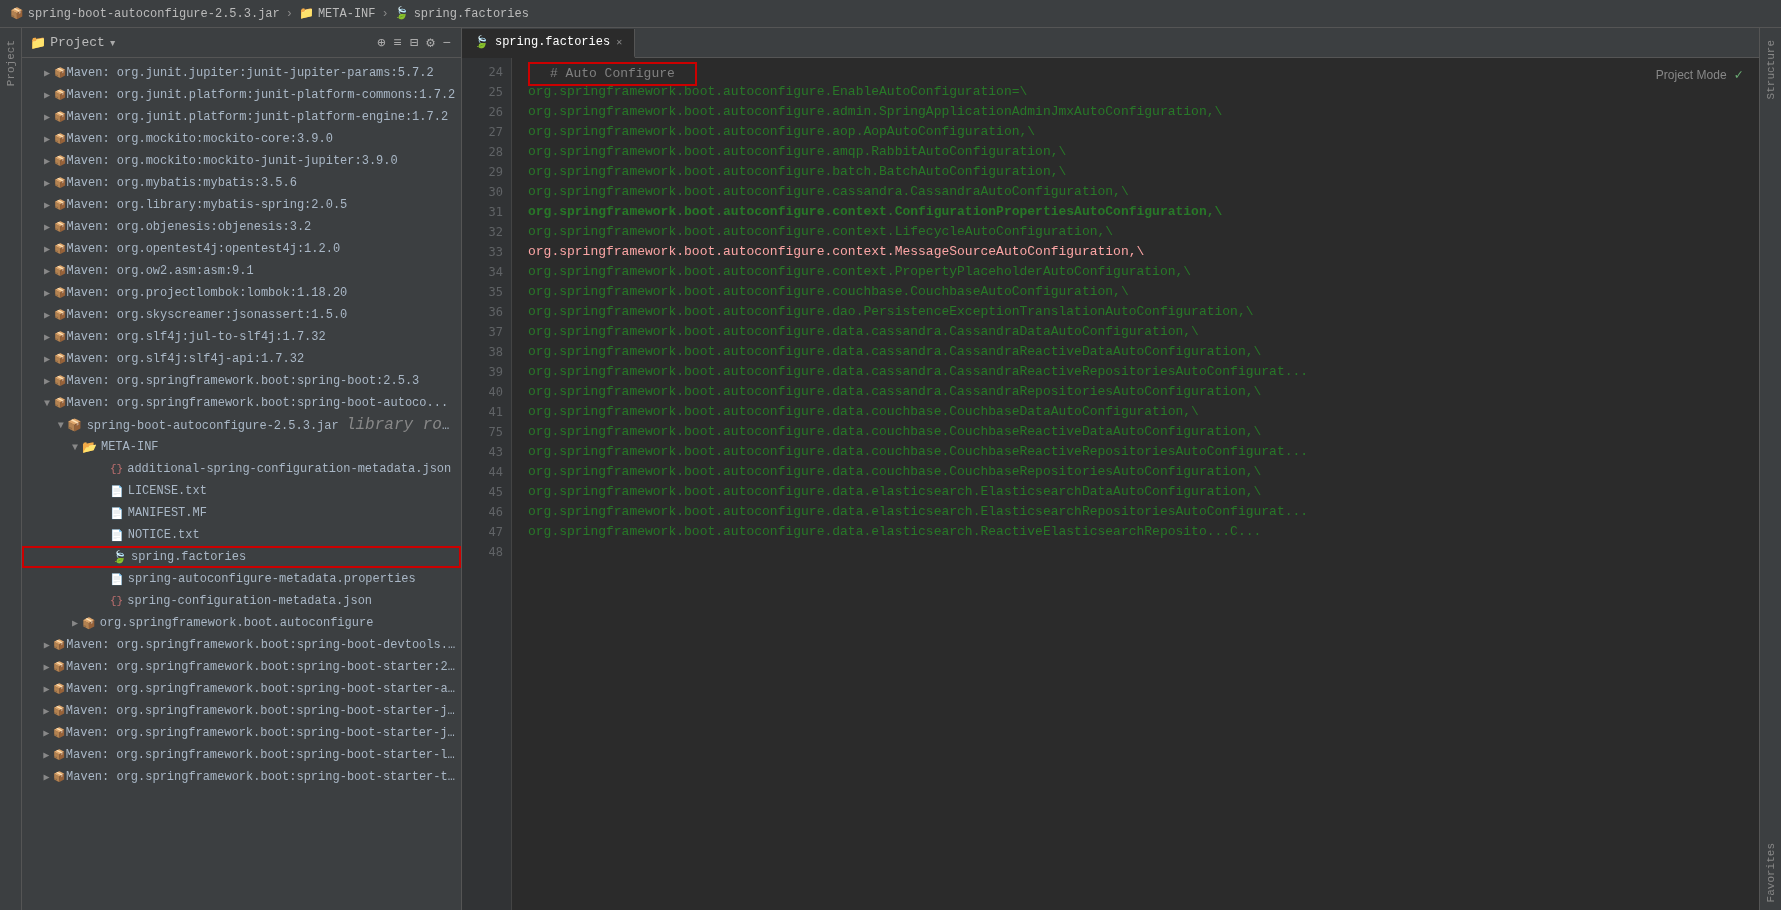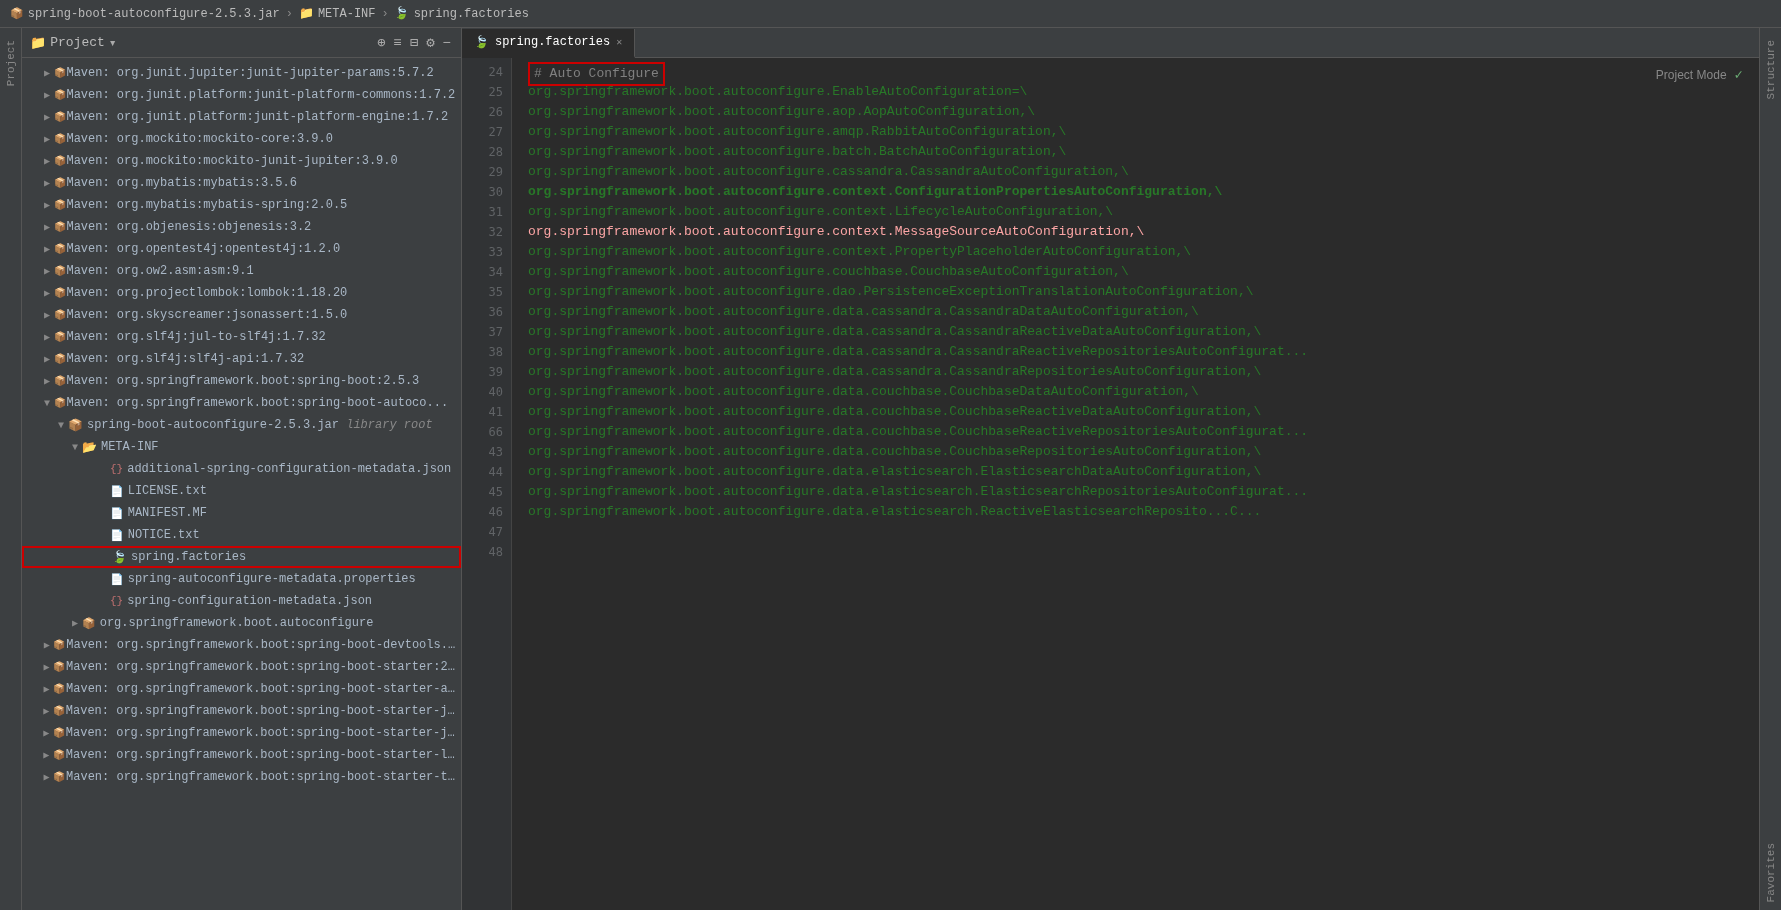--- a/index.html
+++ b/index.html
@@ -196,21 +196,21 @@
       line-height: 20px;
       white-space: nowrap;
       font-size: 13px;
       font-family: 'Consolas', 'Courier New', monospace;
     }
 
     
     .line-24-highlight {
       display: inline-block;
       border: 2px solid #cc0000;
-      padding: 0 4px;
+      padding: 0 20px;
       color: #808080;
     }
     .reader-check { color: #6aab73; font-size: 14px; }
 
     .editor-wrapper {
       position: relative;
       display: flex;
       flex: 1;
       overflow: hidden;
     }
@@ -301,21 +301,21 @@
       <div class="tree-item">
         <span class="indent" style="width:14px"></span>
         <span class="arrow">▶</span>
         <span class="maven-icon">📦</span>
         <span class="label">Maven: org.mybatis:mybatis:3.5.6</span>
       </div>
       <div class="tree-item">
         <span class="indent" style="width:14px"></span>
         <span class="arrow">▶</span>
         <span class="maven-icon">📦</span>
-        <span class="label">Maven: org.mybatis:mybatis-spring:2.0.5</span>
+        <span class="label">Maven: org.library:mybatis-spring:2.0.5</span>
       </div>
       <div class="tree-item">
         <span class="indent" style="width:14px"></span>
         <span class="arrow">▶</span>
         <span class="maven-icon">📦</span>
         <span class="label">Maven: org.objenesis:objenesis:3.2</span>
       </div>
       <div class="tree-item">
         <span class="indent" style="width:14px"></span>
         <span class="arrow">▶</span>
@@ -363,21 +363,21 @@
         <span class="indent" style="width:14px"></span>
         <span class="arrow">▼</span>
         <span class="maven-icon">📦</span>
         <span class="label">Maven: org.springframework.boot:spring-boot-autoco...</span>
       </div>
 
       <div class="tree-item">
         <span class="indent" style="width:28px"></span>
         <span class="arrow">▼</span>
         <span style="color:#6aab73; margin-right:4px;">📦</span>
-        <span class="label">spring-boot-autoconfigure-2.5.3.jar  <span style="color:#888; font-style:italic; font-size:12px;">library root</span></span>
+        <span class="label">spring-boot-autoconfigure-2.5.3.jar  <span style="color:#888; font-style:italic; font-size:16px;">library root</span></span>
       </div>
 
       <div class="tree-item">
         <span class="indent" style="width:42px"></span>
         <span class="arrow">▼</span>
         <span class="folder-yellow" style="margin-right:4px;">📂</span>
         <span class="label">META-INF</span>
       </div>
 
       <div class="tree-item">
@@ -503,39 +503,42 @@
           <span class="line-number">32</span>
           <span class="line-number">33</span>
           <span class="line-number">34</span>
           <span class="line-number">35</span>
           <span class="line-number">36</span>
           <span class="line-number">37</span>
           <span class="line-number">38</span>
           <span class="line-number">39</span>
           <span class="line-number">40</span>
           <span class="line-number">41</span>
-          <span class="line-number">66</span>
+          <span class="line-number">75</span>
           <span class="line-number">43</span>
           <span class="line-number">44</span>
           <span class="line-number">45</span>
           <span class="line-number">46</span>
           <span class="line-number">47</span>
           <span class="line-number">48</span>
         </div>
 
         <div class="code-area">
 
           <div class="code-line">
             <span class="line-24-highlight"># Auto Configure</span>
           </div>
 
           <div class="code-line">
             <span style="color:#287828;">org.springframework.boot.autoconfigure.EnableAutoConfiguration=\</span>
           </div>
 
+          <div class="code-line">
+            <span style="color:#287828;">org.springframework.boot.autoconfigure.admin.SpringApplicationAdminJmxAutoConfiguration,\</span>
+          </div>
 
           <div class="code-line">
             <span style="color:#287828;">org.springframework.boot.autoconfigure.aop.AopAutoConfiguration,\</span>
           </div>
 
           <div class="code-line">
             <span style="color:#287828;">org.springframework.boot.autoconfigure.amqp.RabbitAutoConfiguration,\</span>
           </div>
 
           <div class="code-line">

